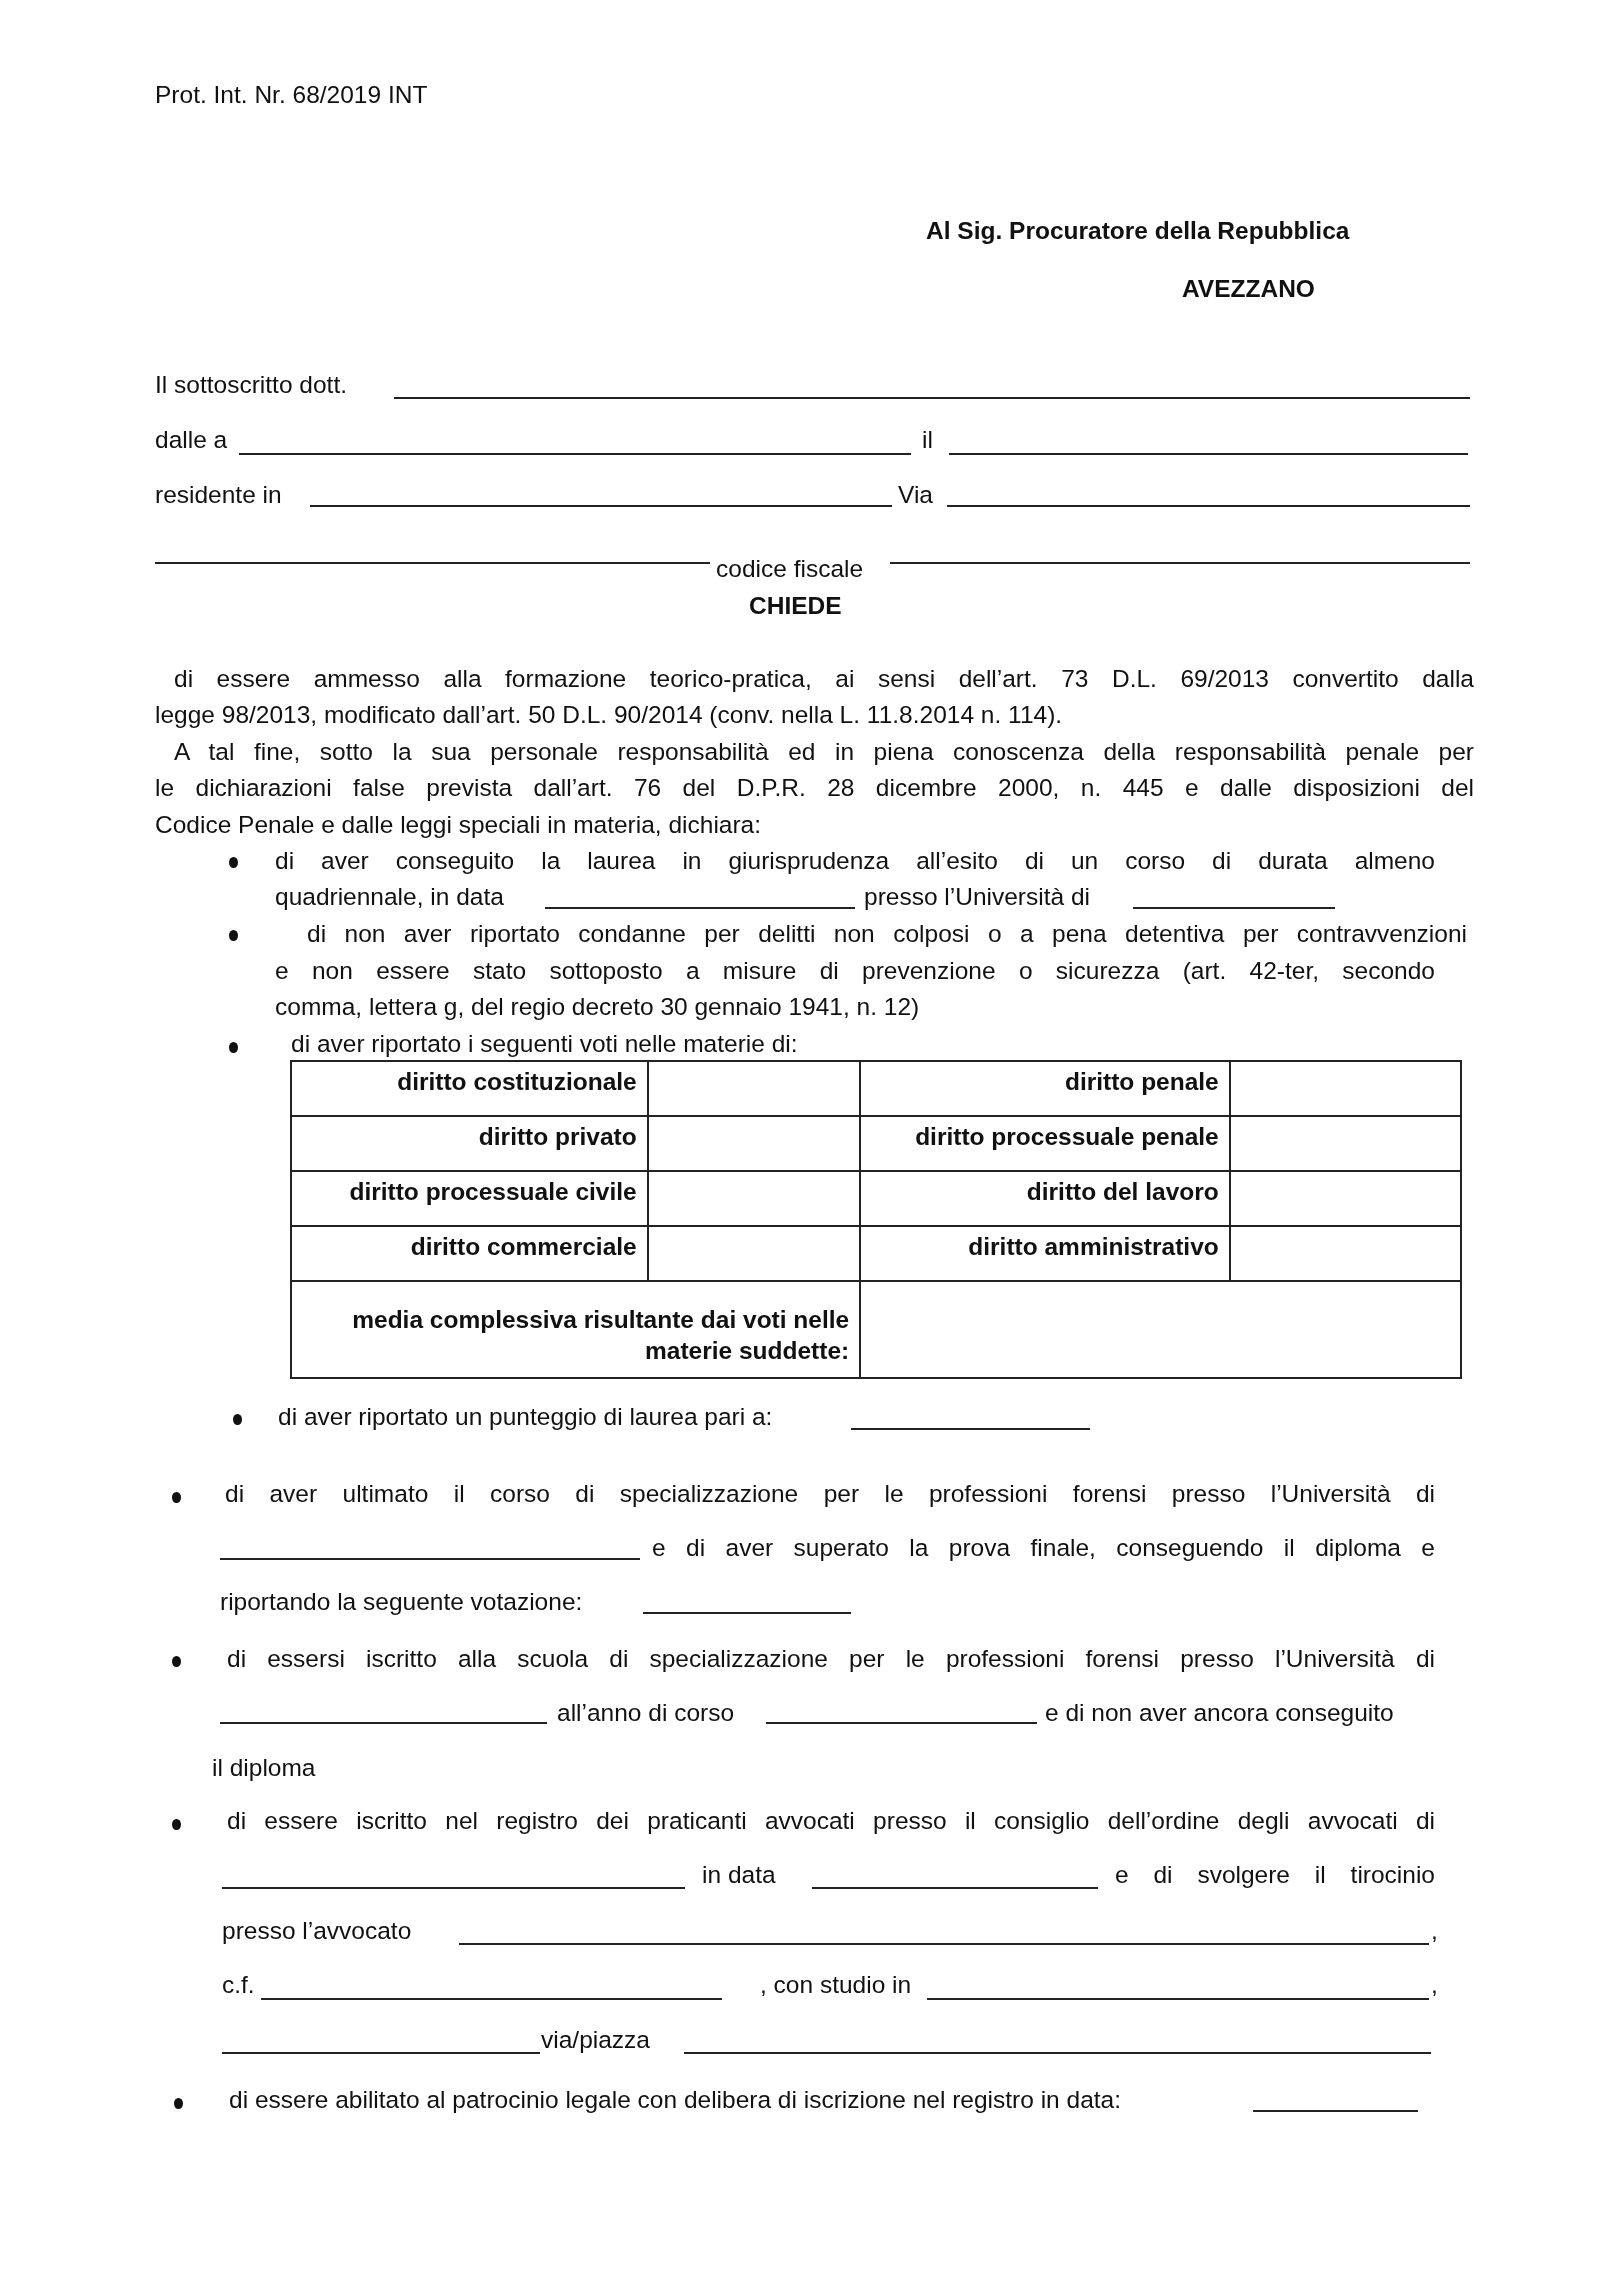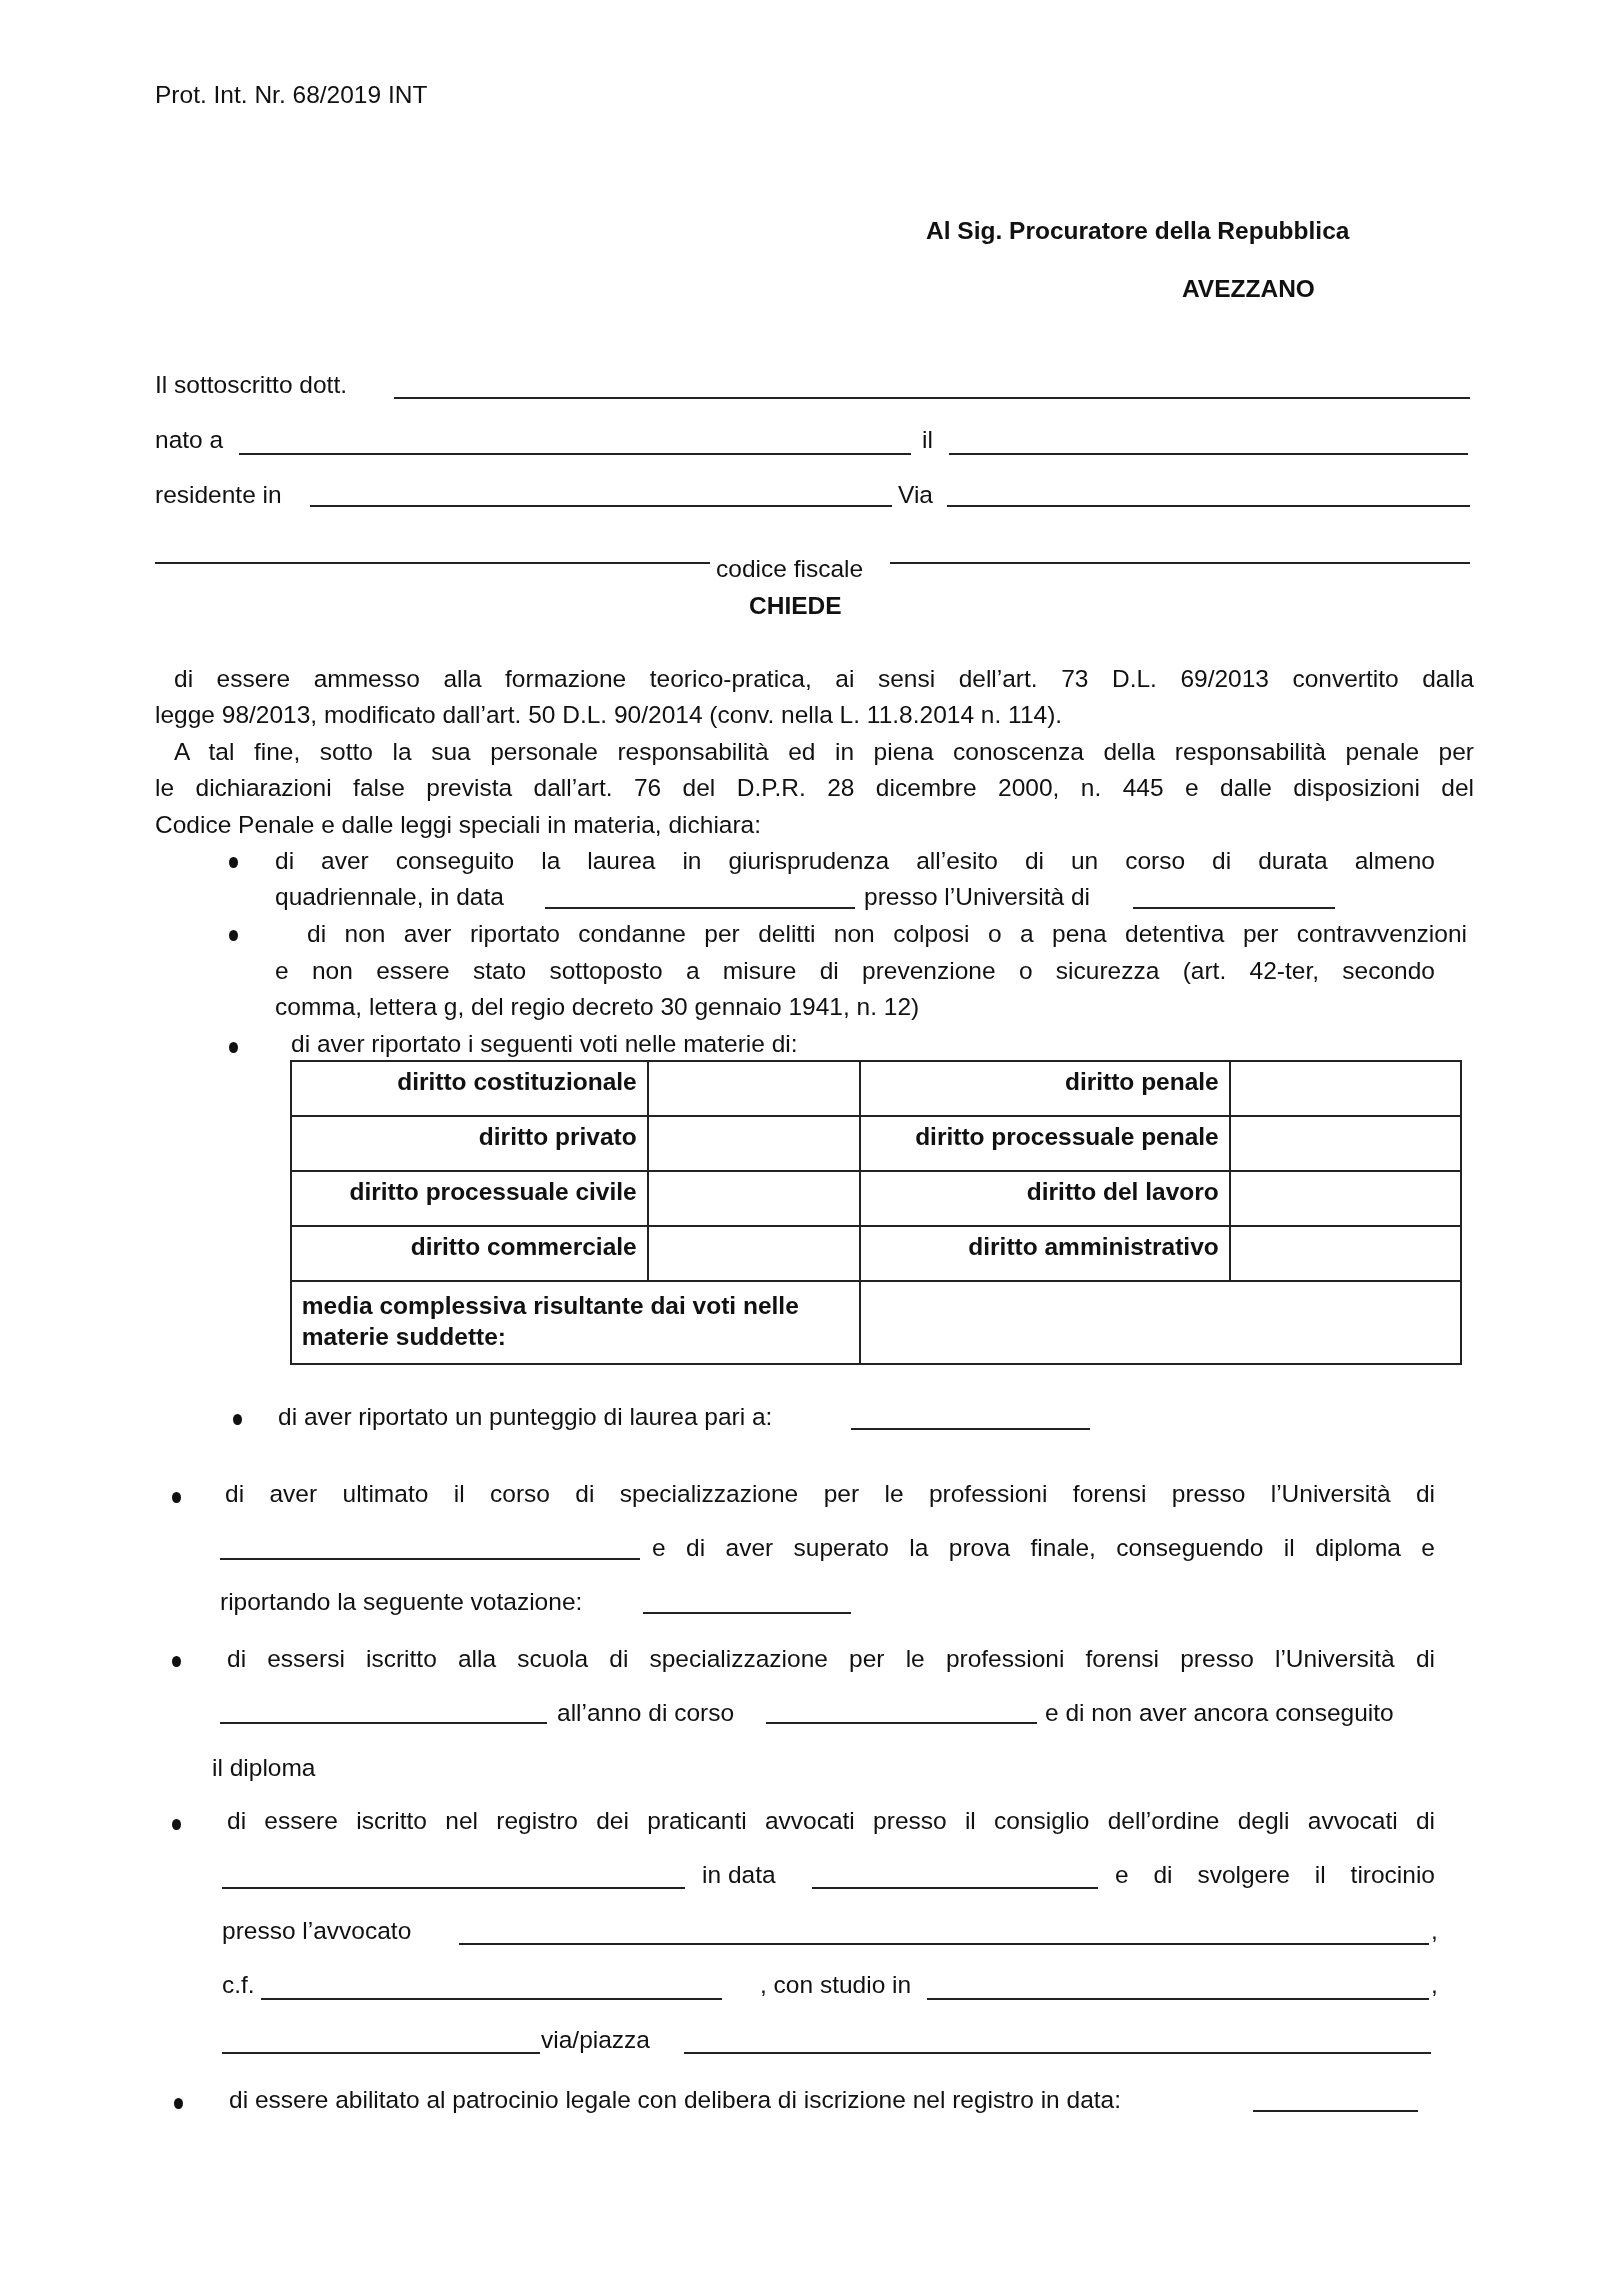--- a/index.html
+++ b/index.html
@@ -14,33 +14,33 @@
   .bullet { position: absolute; width: 8.8px; height: 10.8px; background: #111; border-radius: 50%; }
   .just { position: absolute; font-size: 24.5px; line-height: 29px; text-align: justify; text-align-last: justify; white-space: nowrap; }
 
   table.votes {
     position: absolute; left: 290px; top: 1060px; width: 1172px;
     border-collapse: collapse; font-size: 24.5px; font-weight: bold;
   }
   table.votes td { border: 2px solid #222; padding: 0 9.8px; height: 53px; vertical-align: top; }
   table.votes td.lab { text-align: right; }
   table.votes td.lab span { display: inline-block; margin-top: 5.9px; }
-  table.votes td.media { height: 73px; text-align: left; line-height: 31px; padding-top: 8px; }
+  table.votes td.media { height: 73px; text-align: right; line-height: 31px; padding-top: 22px; }
 </style>
 </head>
 <body>
 
 <div class="abs t" style="left:155px; top:80px;">Prot.  Int. Nr. 68/2019 INT</div>
 <div class="abs t b" style="left:926px; top:216px;">Al Sig. Procuratore della Repubblica</div>
 <div class="abs t b" style="left:1182px; top:274px;">AVEZZANO</div>
 
 <div class="abs t" style="left:155px; top:370px;">Il sottoscritto dott.</div>
 <div class="blank" style="left:394px; top:397px; width:1076px;"></div>
 
-<div class="abs t" style="left:155px; top:425px;">nato a</div>
+<div class="abs t" style="left:155px; top:425px;">dalle a</div>
 <div class="blank" style="left:239px; top:453px; width:672px;"></div>
 <div class="abs t" style="left:922px; top:425px;">il</div>
 <div class="blank" style="left:949px; top:453px; width:519px;"></div>
 
 <div class="abs t" style="left:155px; top:480px;">residente in</div>
 <div class="blank" style="left:310px; top:505px; width:582px;"></div>
 <div class="abs t" style="left:898px; top:480px;">Via</div>
 <div class="blank" style="left:947px; top:505px; width:523px;"></div>
 
 <div class="blank" style="left:155px; top:562px; width:555px;"></div>

